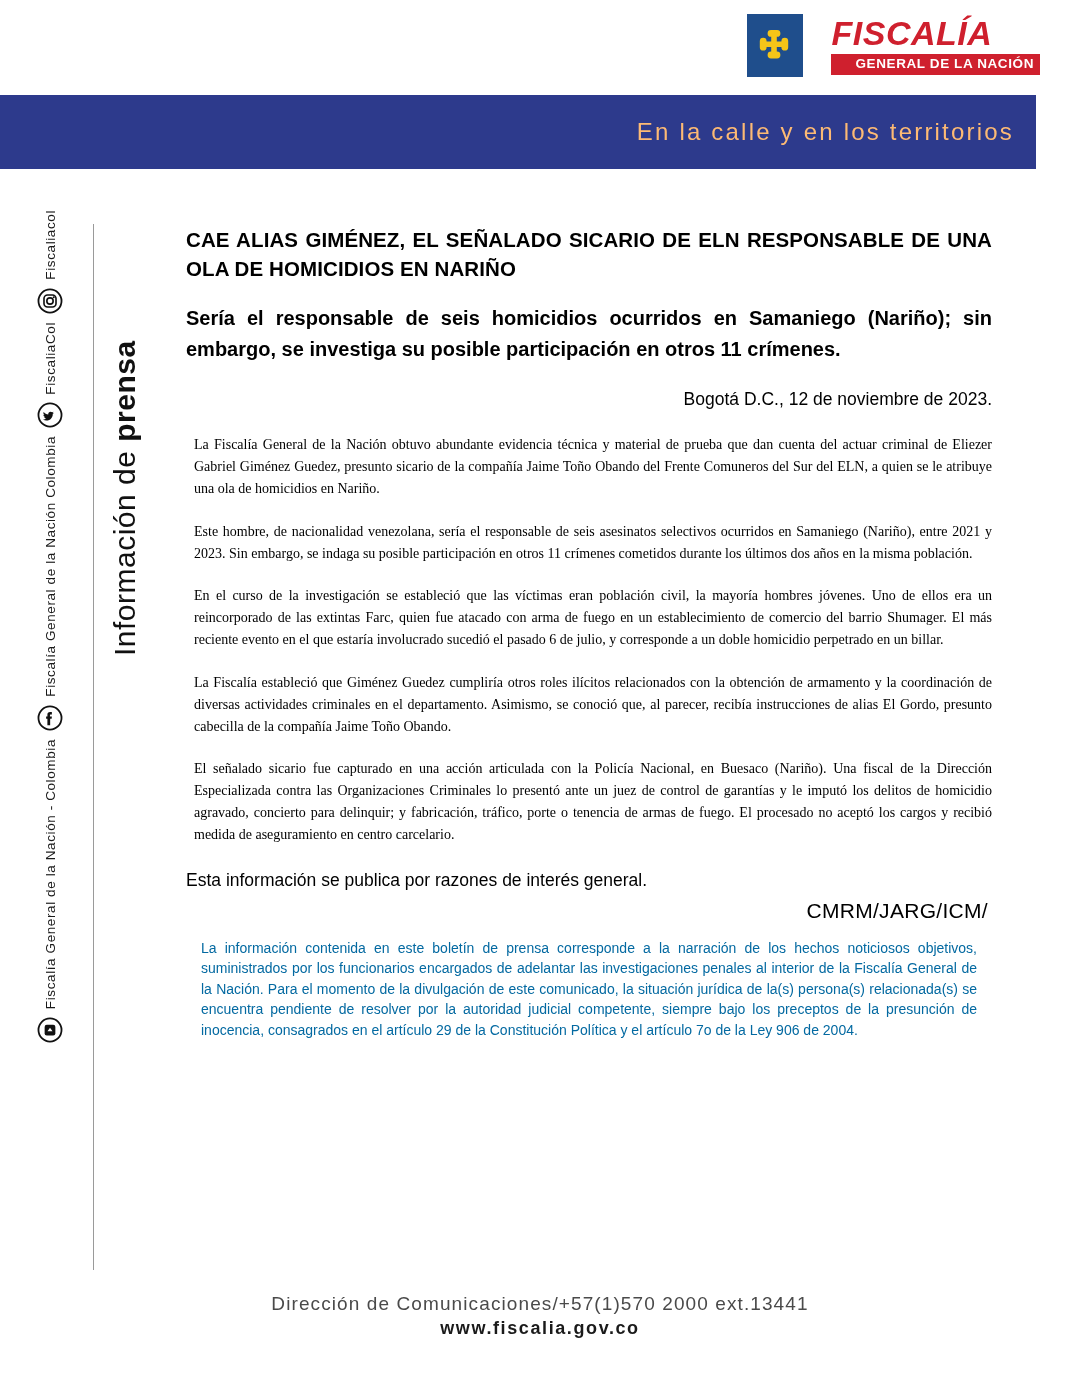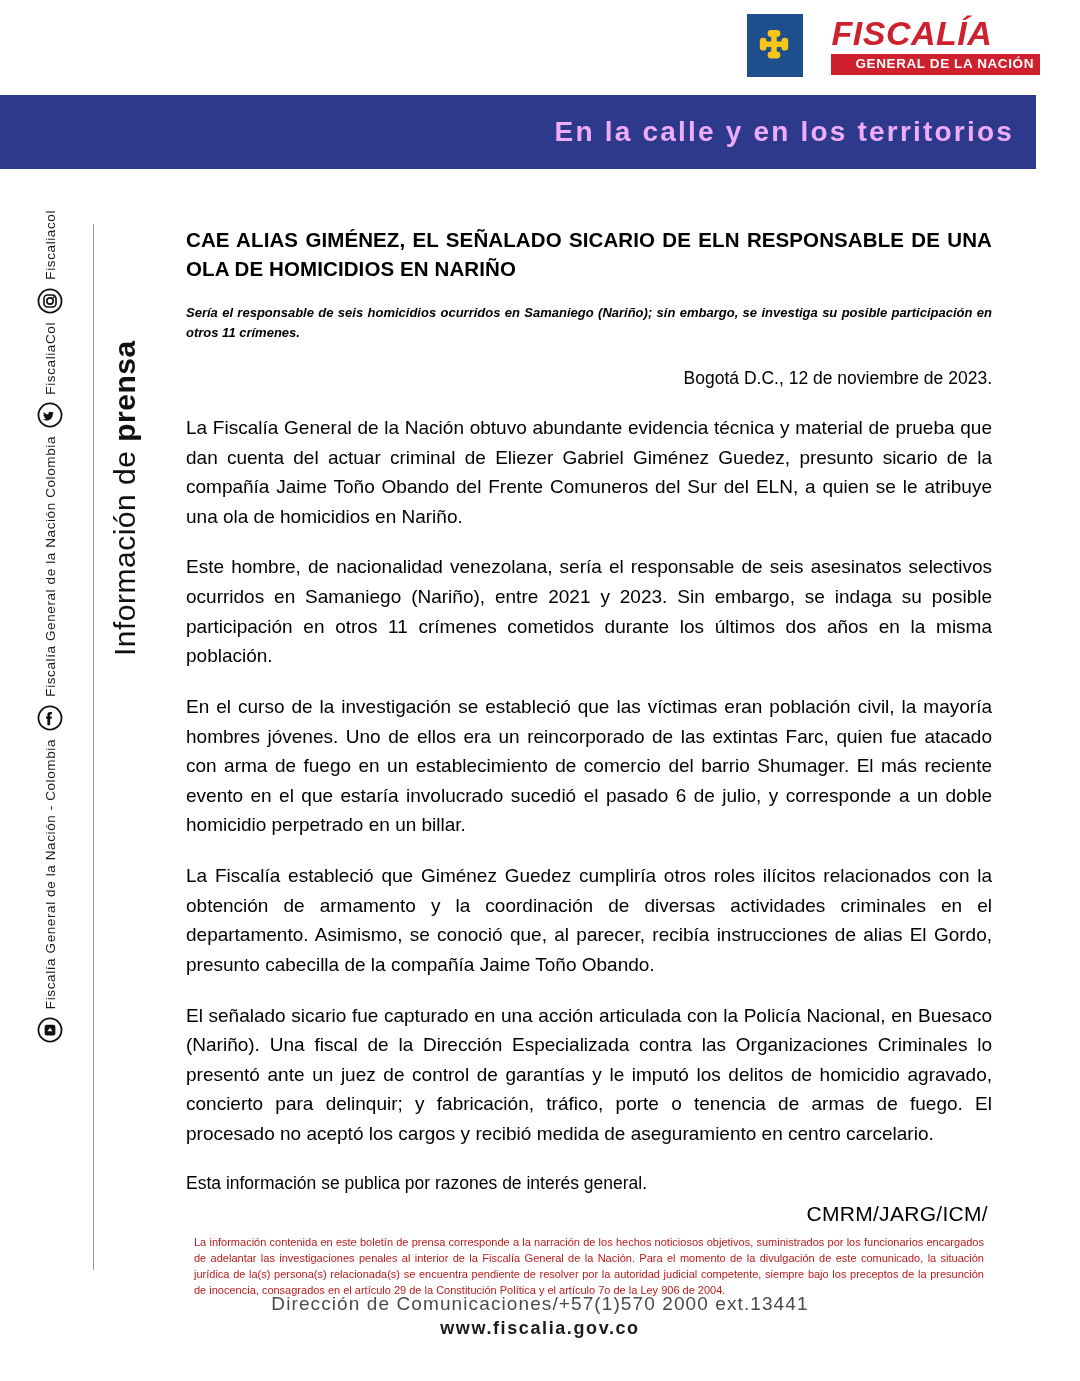--- a/index.html
+++ b/index.html
@@ -76,24 +76,24 @@
     width: 1036px;
     height: 74px;
     background: #2d3a8c;
     display: flex;
     align-items: center;
     justify-content: flex-end;
     box-sizing: border-box;
     padding-right: 22px;
   }
   .banner-text {
-    color: #f0abfc;
-    font-family: "Liberation Sans", sans-serif;
-    font-weight: bold;
-    font-size: 28px;
+    color: #fdba74;
+    font-family: "Liberation Sans", sans-serif;
+    font-weight: normal;
+    font-size: 24px;
     letter-spacing: 2.2px;
     white-space: nowrap;
   }
 
   
   .social-rail {
     position: absolute;
     left: 24px;
     top: 210px;
     width: 52px;
@@ -163,42 +163,41 @@
     font-weight: bold;
     font-size: 20.5px;
     line-height: 1.42;
     text-align: justify;
     text-align-last: left;
     margin: 0 0 20px 0;
     letter-spacing: 0.1px;
   }
   .lead {
     font-family: "Liberation Sans", sans-serif;
-    font-style: italic;
-    font-weight: bold;
-    font-size: 13px;
+    font-weight: bold;
+    font-size: 20px;
     line-height: 1.52;
     text-align: justify;
     text-align-last: left;
     margin: 0 0 22px 0;
   }
   .dateline {
     font-family: "Liberation Sans", sans-serif;
     font-size: 17.5px;
     line-height: 1.5;
     margin: 0 0 22px 0;
     text-align: right;
   }
   .body-p {
-    font-family: Liberation Sans, sans-serif;
-    font-size: 19px;
+    font-family: Liberation Serif, serif;
+    font-size: 14px;
     line-height: 1.56;
     text-align: justify;
     text-align-last: left;
-    margin: 0 0 21px 0;
+    margin: 0 0 21px 8px;
   }
   .closing-p {
     font-family: "Liberation Sans", sans-serif;
     font-size: 17.5px;
     line-height: 1.5;
     margin: 0 0 6px 0;
   }
   .initials {
     font-family: "Liberation Sans", sans-serif;
     font-size: 21px;
@@ -213,26 +212,26 @@
   .slogan {
     font-family: "Liberation Sans", sans-serif;
     font-weight: bold;
     font-size: 23px;
     text-decoration: underline;
     text-underline-offset: 3px;
     letter-spacing: 0.2px;
   }
   .disclaimer {
     font-family: "Liberation Sans", sans-serif;
-    font-size: 11px;
+    font-size: 14px;
     line-height: 1.46;
-    color: #b91c1c;
+    color: #0369a1;
     text-align: justify;
     text-align-last: left;
-    margin: 8px;
+    margin: 15px;
   }
 
   
   .footer {
     position: absolute;
     left: 0;
     top: 1293px;
     width: 1080px;
     text-align: center;
   }

